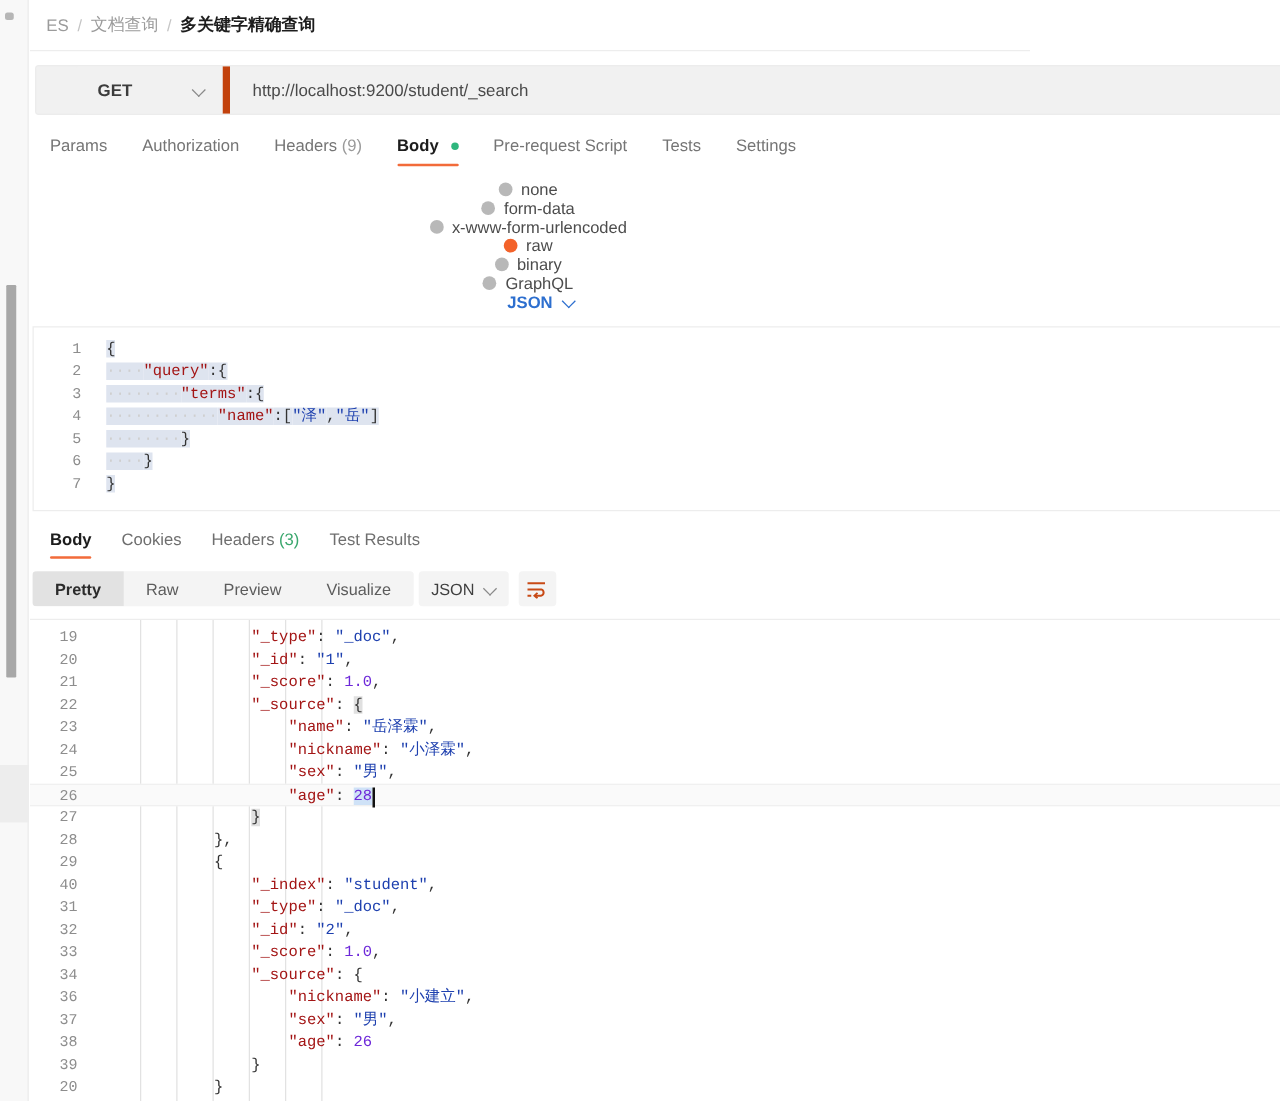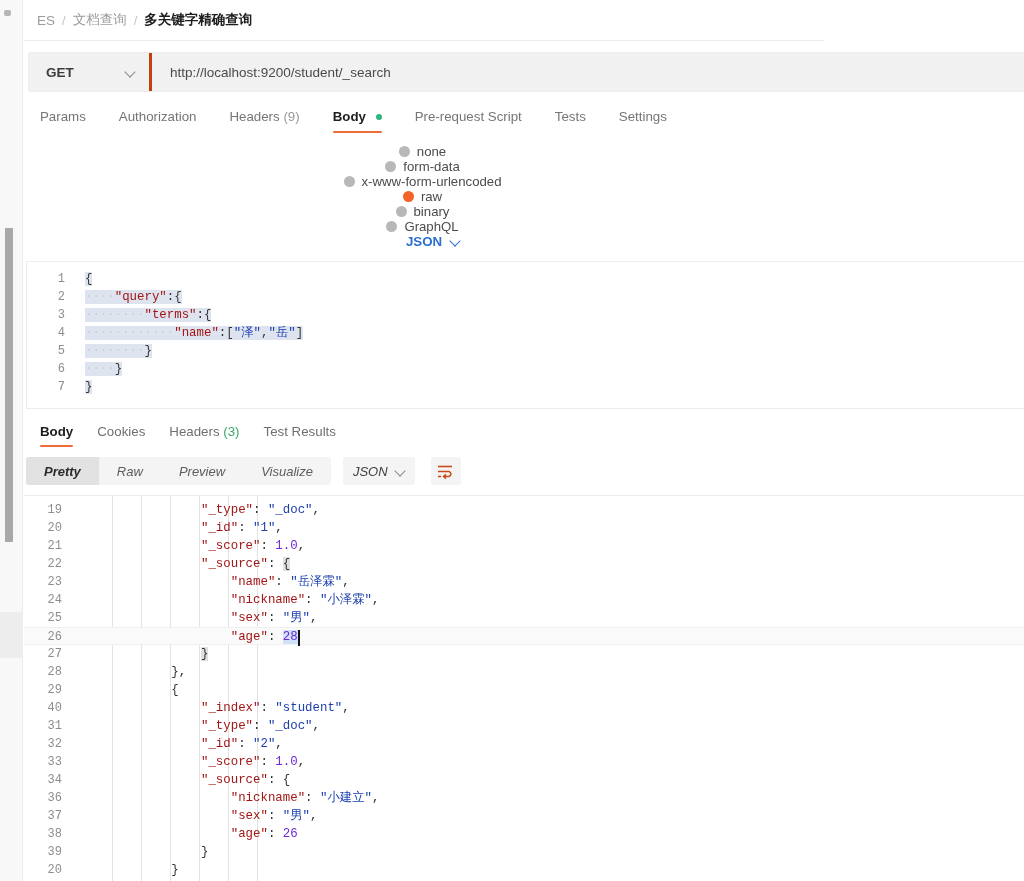--- a/index.html
+++ b/index.html
@@ -50,40 +50,41 @@
   
   #url-row { padding:11px 0 0 2px; }
   #url-bar {
     display:flex; height:40px; background:#f1f1f1;
     border:1px solid #ececec; border-radius:3px;
     margin-left:2px; width:1000px;
   }
   #method-select {
     width:123px; display:flex; align-items:center;
     justify-content:space-between; padding:0 14px 0 17px;
-    border-right:3px solid #c2410c; background:#f1f1f1;
+    border-right:6px solid #c2410c; background:#f1f1f1;
     font-weight:bold; font-size:13.5px; color:#3c3c3c;
     border-radius:3px 0 0 3px;
+    margin-left:32px;
   }
   .chev { width:9px; height:9px; position:relative; }
   .chev::after {
     content:""; position:absolute; left:0; top:0;
     width:7px; height:7px; border-right:1.4px solid #8a8a8a;
     border-bottom:1.4px solid #8a8a8a; transform:rotate(45deg);
   }
   #url-input {
     flex:1; display:flex; align-items:center; padding-left:18px;
     font-size:13.5px; color:#4a4a4a;
     font-family:"Liberation Sans", sans-serif;
     background:transparent; border:none; outline:none;
   }
 
   
   #req-tabs {
-    display:flex; align-items:flex-end; gap:5px;
+    display:flex; align-items:flex-end; gap:0;
     padding:13px 0 0 4px; height:41px;
   }
   .rtab {
     position:relative; padding:0 14px 9px 14px;
     font-size:13.3px; color:#757575; white-space:nowrap;
   }
   .rtab:first-child { padding-left:12px; }
   .rtab.active { color:#1d1d1d; font-weight:bold; }
   .rtab.active::after {
     content:""; position:absolute; left:14px; right:14px; bottom:0;
@@ -157,21 +158,21 @@
     font-size:13.3px; color:#6f6f6f;
   }
   .restab.active { color:#1d1d1d; font-weight:bold; }
   .restab.active::after {
     content:""; position:absolute; left:12px; right:12px; bottom:0;
     height:2.5px; background:#f26b3a; border-radius:2px;
   }
   .res-count { color:#3aa76d; }
 
   #response-toolbar {
-    display:flex; align-items:center; padding:10px 0 0 2px; gap:8px;font-style:italic;
+    display:flex; align-items:center; padding:10px 0 0 2px; gap:0;
   }
   #view-seg {
     display:flex; background:#f4f4f4; border-radius:3px; overflow:hidden;
     height:28px;
   }
   .seg-btn {
     display:flex; align-items:center; padding:0 18px;
     font-size:13px; color:#5c5c5c;
   }
   .seg-btn.active { background:#e2e2e2; color:#2b2b2b; font-weight:bold; }

